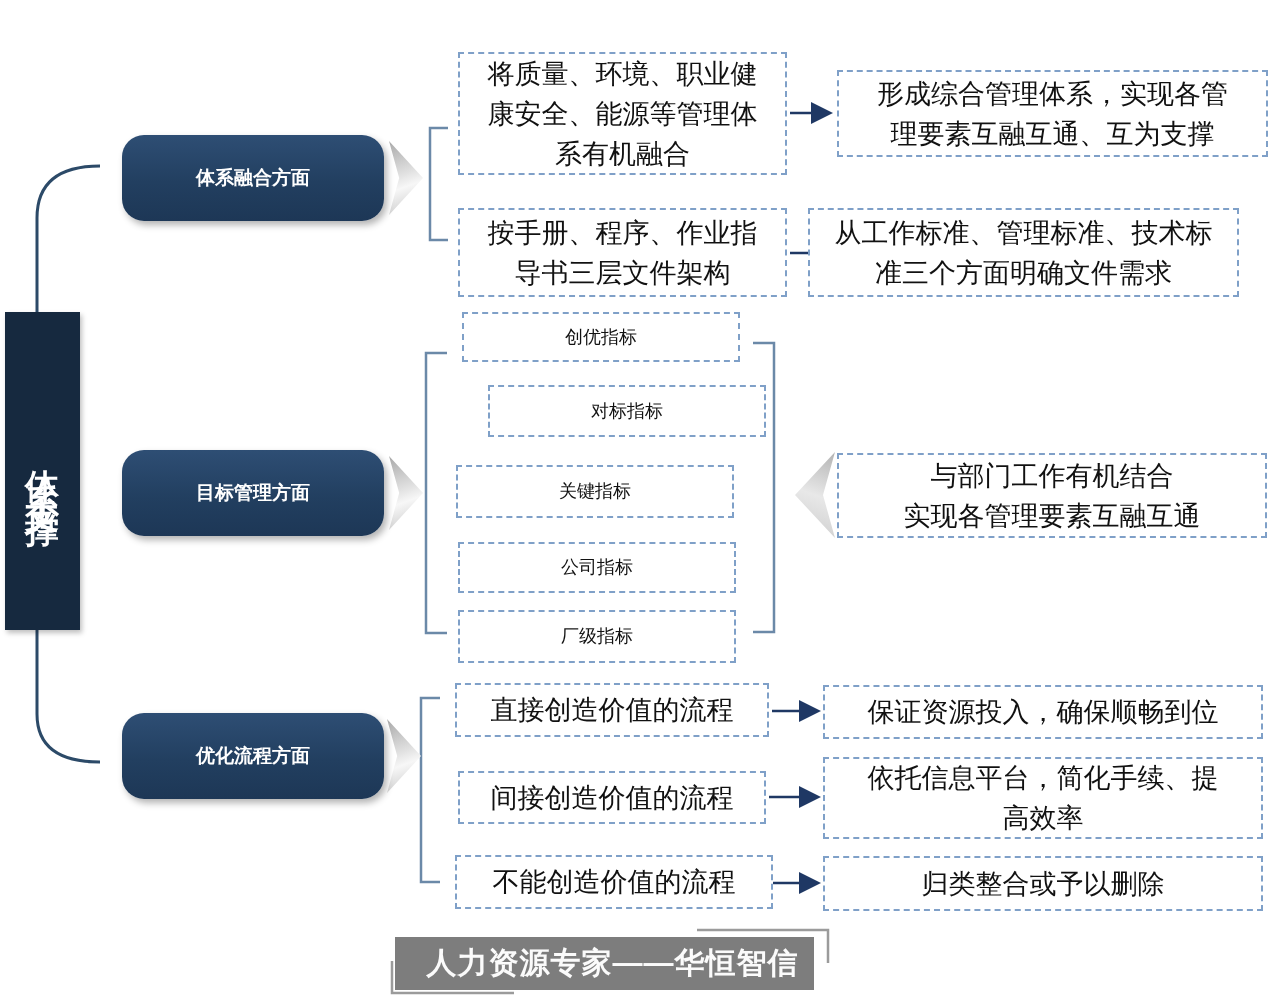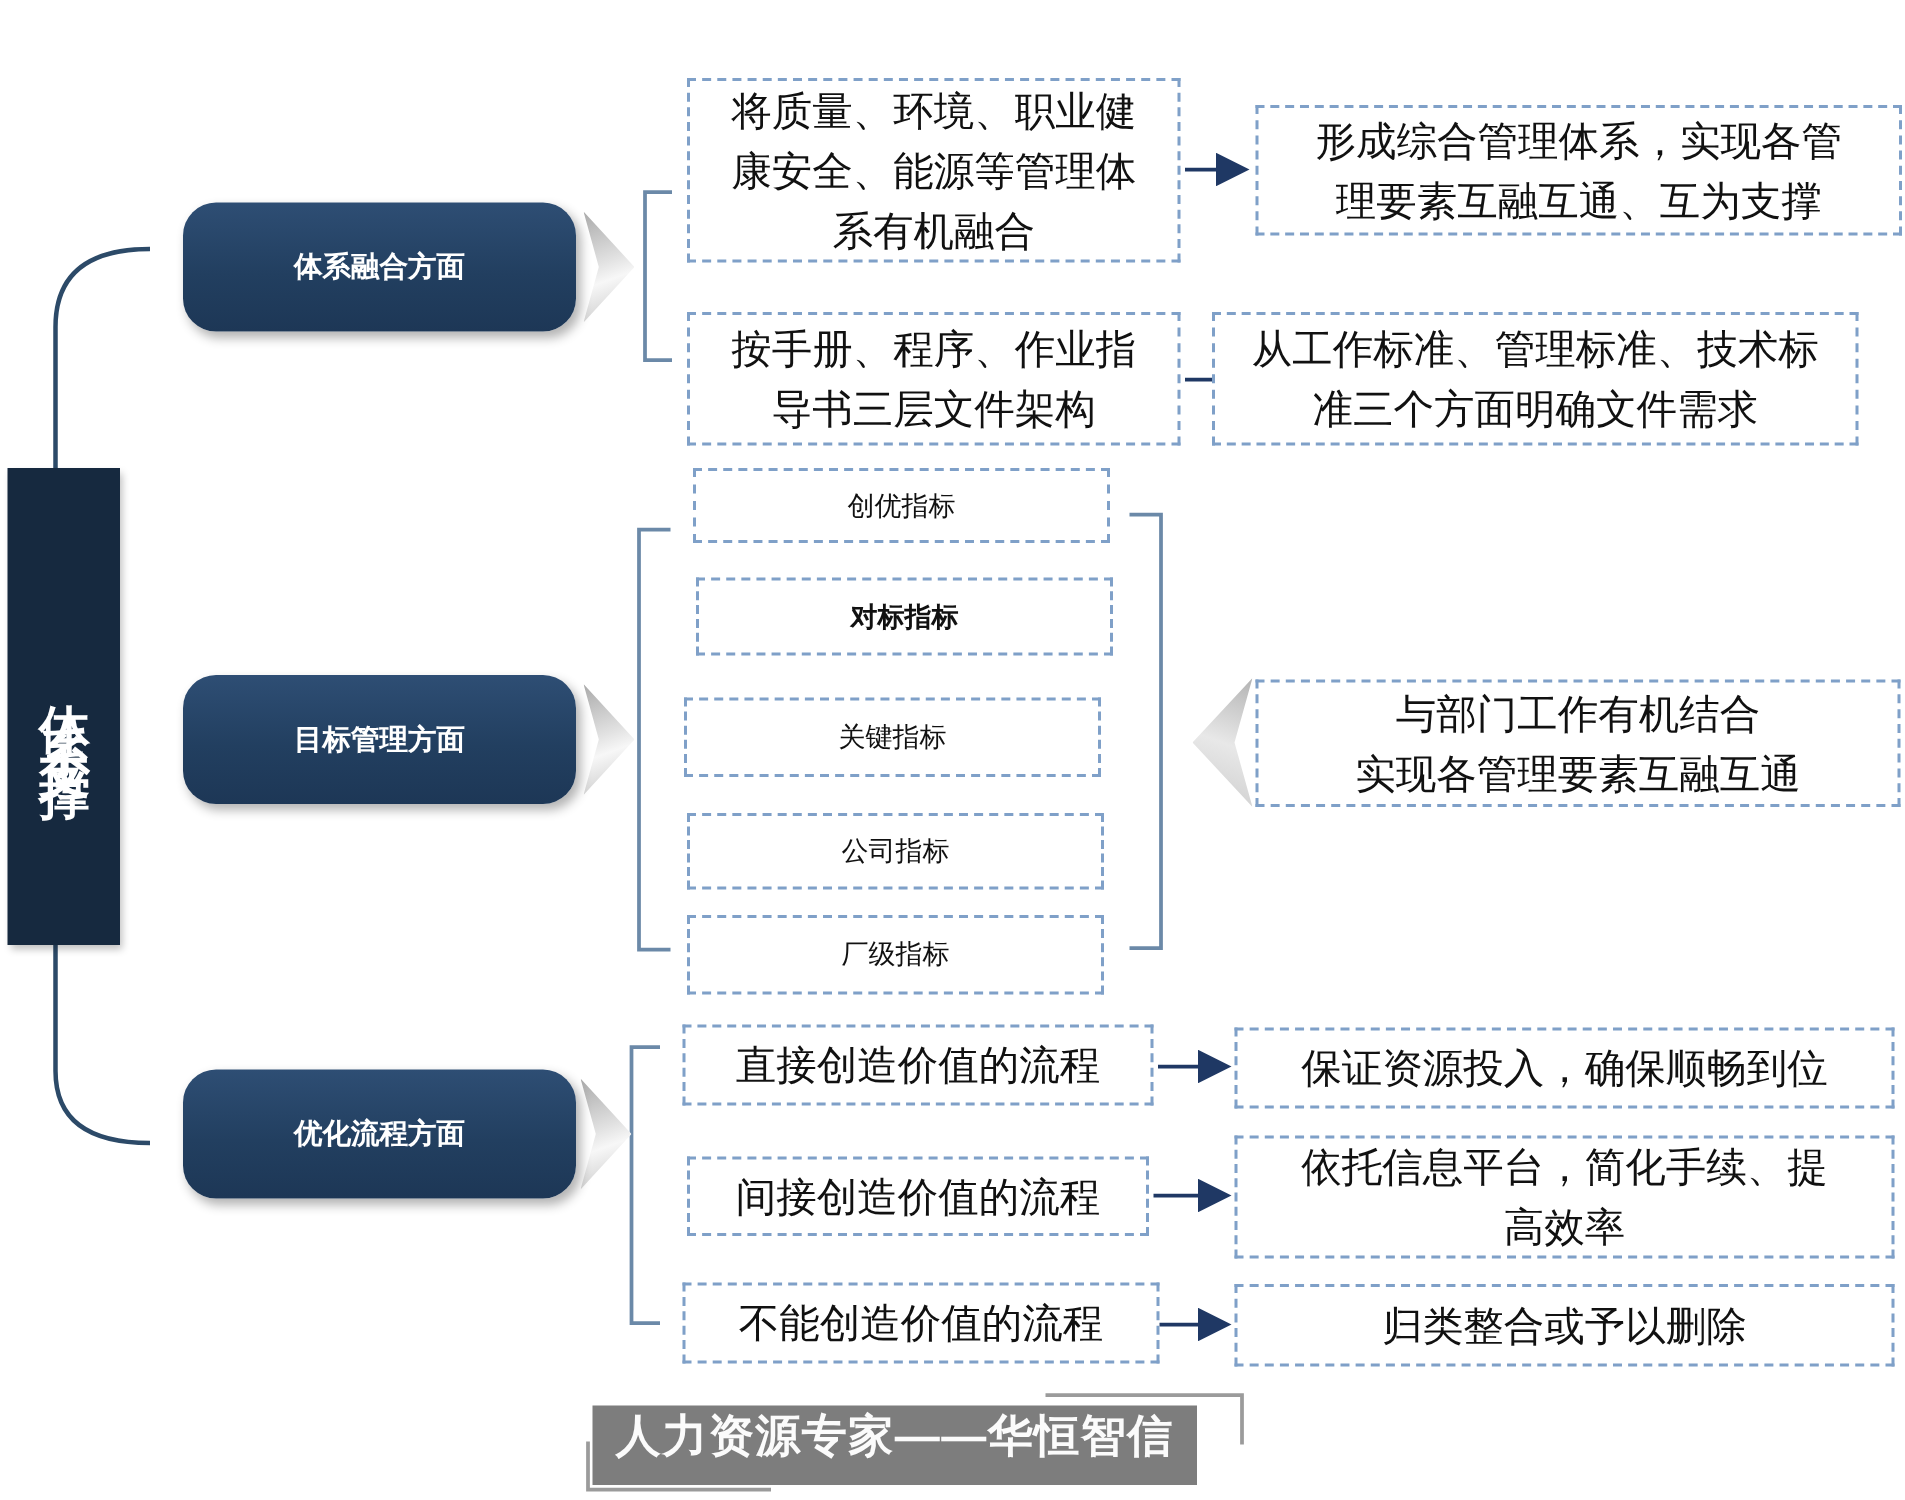--- a/index.html
+++ b/index.html
@@ -37,21 +37,21 @@
   .dashed-box{
     position:absolute;border:2px dashed #7fa0c8;background:#fff;color:#111;
     display:flex;flex-direction:column;align-items:center;justify-content:center;
     text-align:center;z-index:2;box-sizing:border-box;
   }
   .t27{font-size:27px;line-height:40px;}
   .t26{font-size:18px;line-height:37px;}
   .footer-box{
     position:absolute;left:395px;top:937px;width:403px;height:53px;
     background:#7d7d7d;color:#fbfbfb;font-size:30px;font-weight:bold;
-    display:flex;align-items:flex-start;justify-content:center;letter-spacing:1px;z-index:2;
+    display:flex;align-items:center;justify-content:center;letter-spacing:1px;z-index:2;padding-left:16px;
   }
 </style>
 </head>
 <body>
 
 <div id="canvas">
 
   <svg id="wires" width="1270" height="1000" viewBox="0 0 1270 1000">
     <defs>
       <marker id="ah" markerWidth="9" markerHeight="9" refX="7" refY="4.5" orient="auto">
@@ -105,21 +105,21 @@
   <div class="dashed-box t27" style="left:837px;top:70px;width:431px;height:87px;padding:0 28px;">
     <span>形成综合管理体系，实现各管理要素互融互通、互为支撑</span>
   </div>
   <div class="dashed-box t27" style="left:808px;top:208px;width:431px;height:89px;padding:0 20px;">
     <span>从工作标准、管理标准、技术标准三个方面明确文件需求</span>
   </div>
 
   <div class="dashed-box t26" style="left:462px;top:312px;width:278px;height:50px;">
     <span>创优指标</span>
   </div>
-  <div class="dashed-box t26" style="left:464px;top:385px;width:278px;height:52px;font-weight:bold;">
+  <div class="dashed-box t26" style="left:488px;top:385px;width:278px;height:52px;">
     <span>对标指标</span>
   </div>
   <div class="dashed-box t26" style="left:456px;top:465px;width:278px;height:53px;">
     <span>关键指标</span>
   </div>
   <div class="dashed-box t26" style="left:458px;top:542px;width:278px;height:51px;">
     <span>公司指标</span>
   </div>
   <div class="dashed-box t26" style="left:458px;top:610px;width:278px;height:53px;">
     <span>厂级指标</span>

